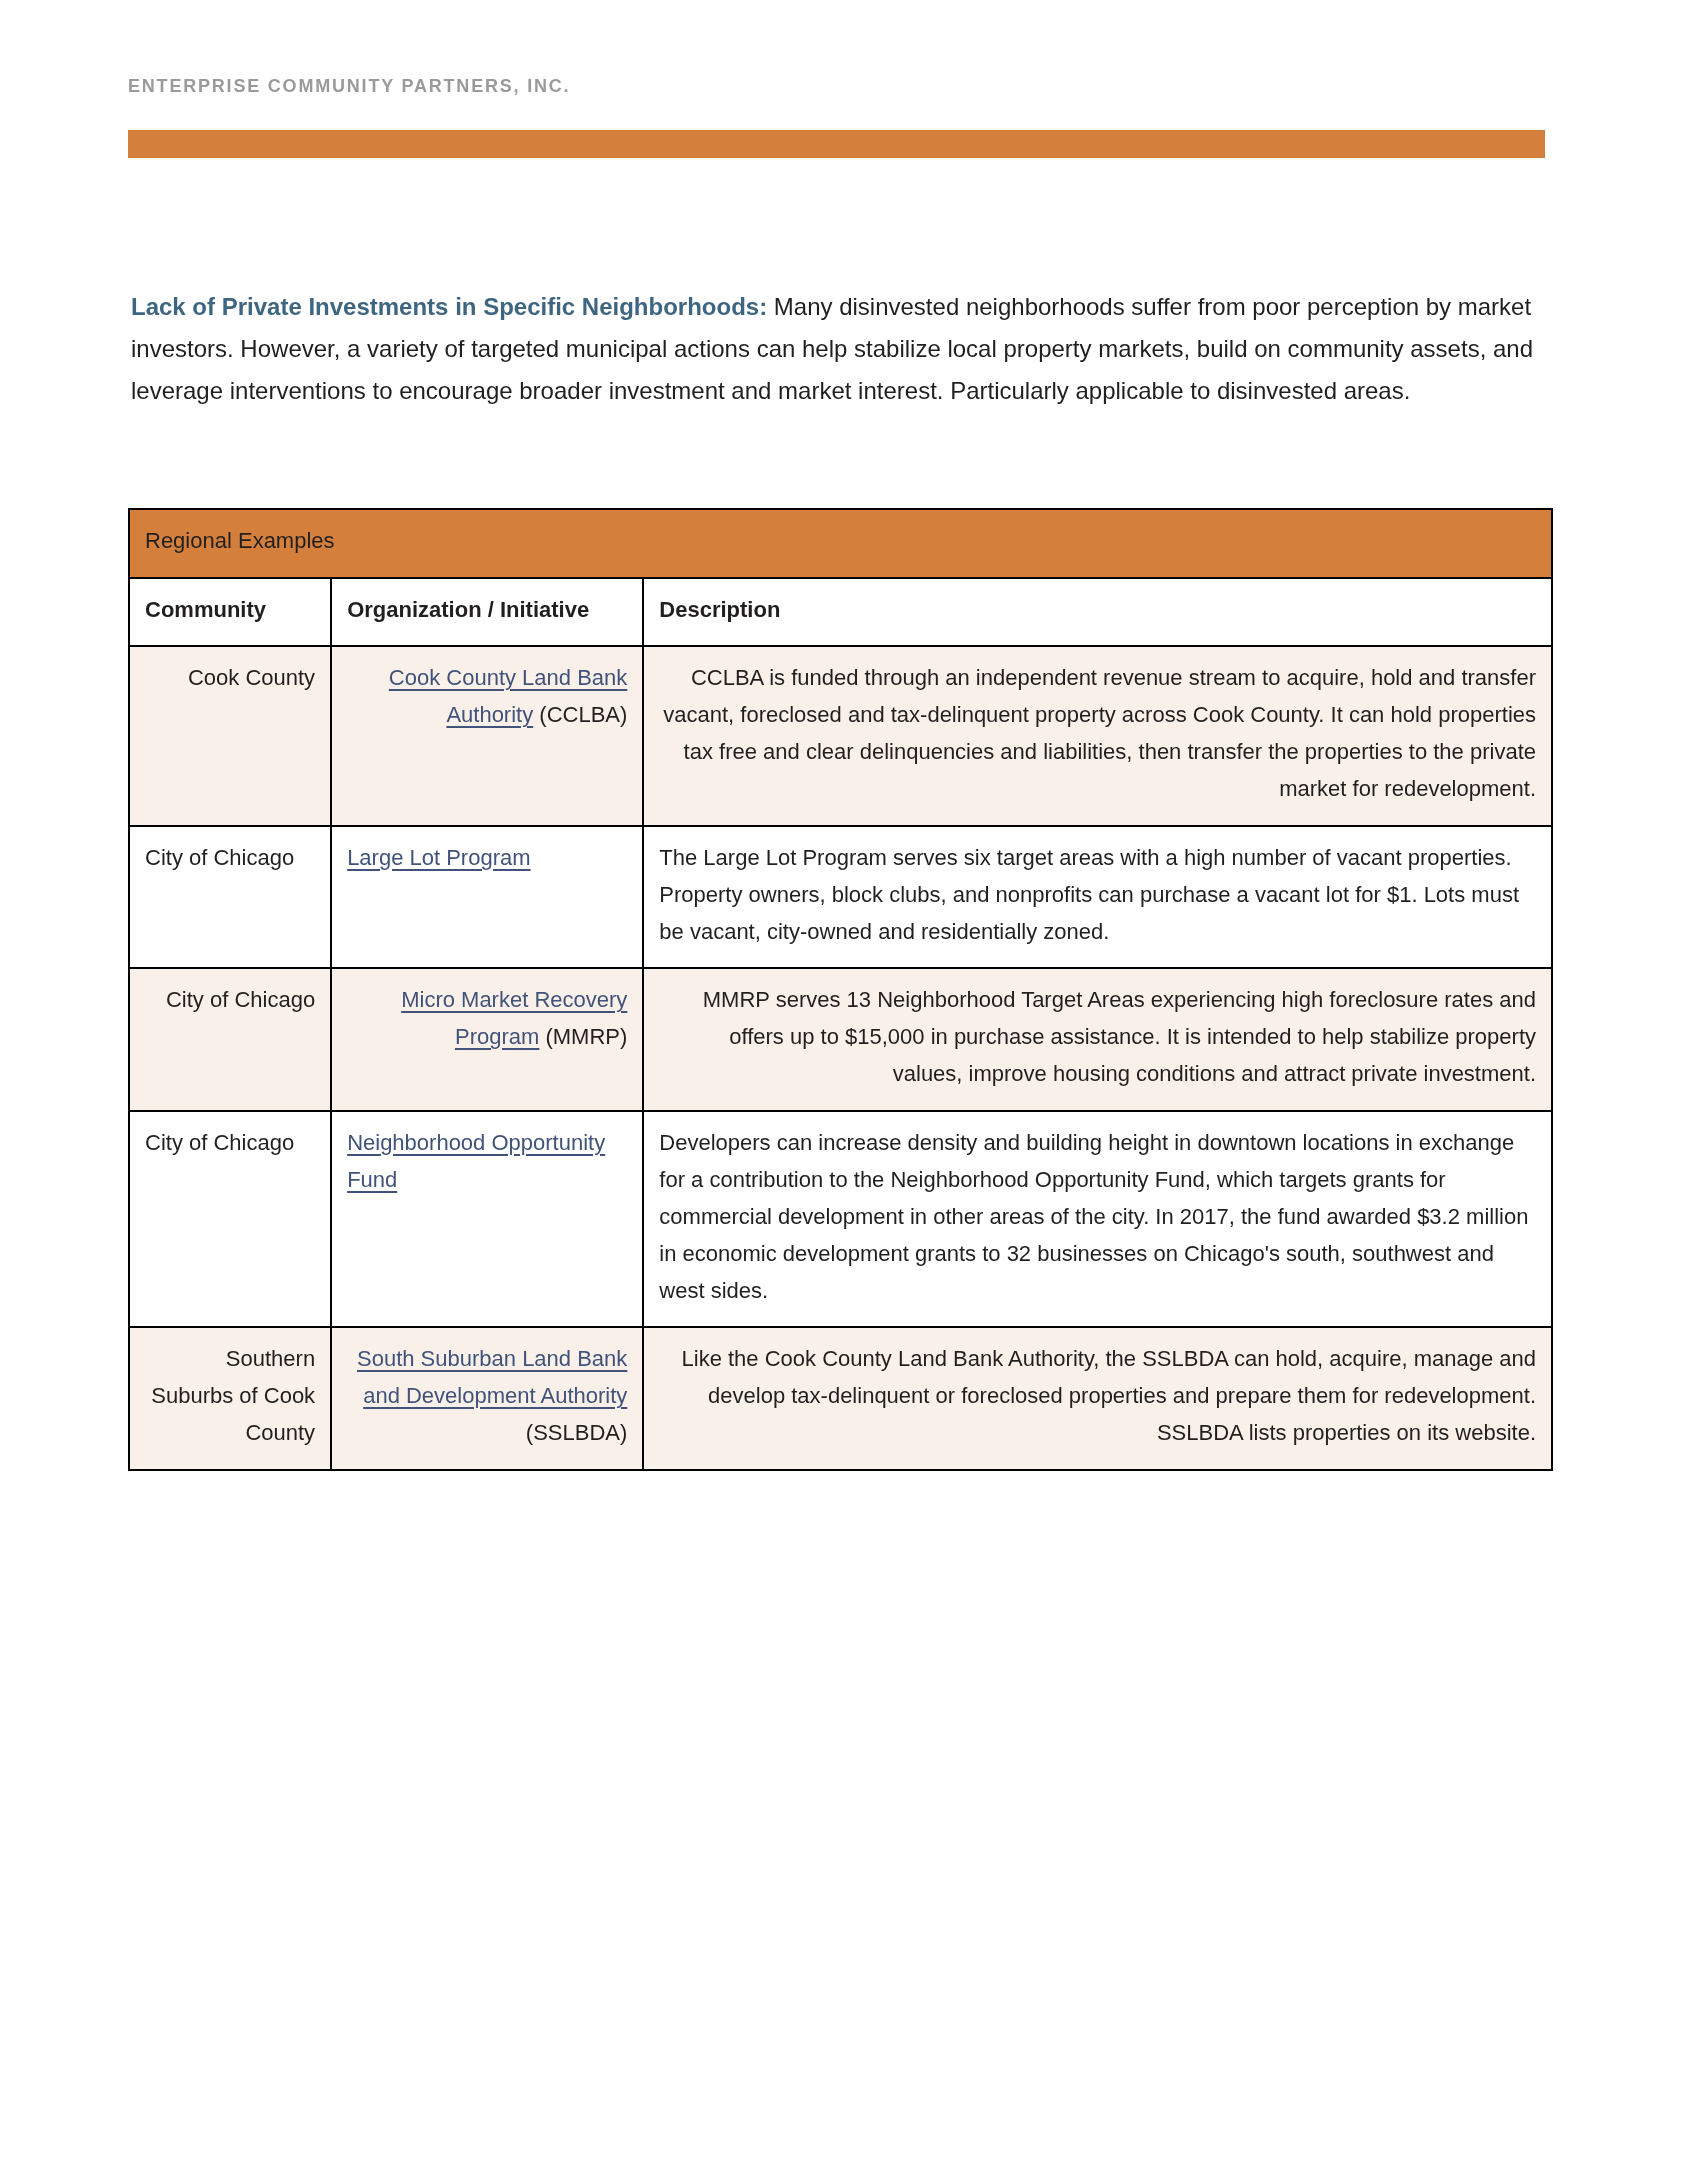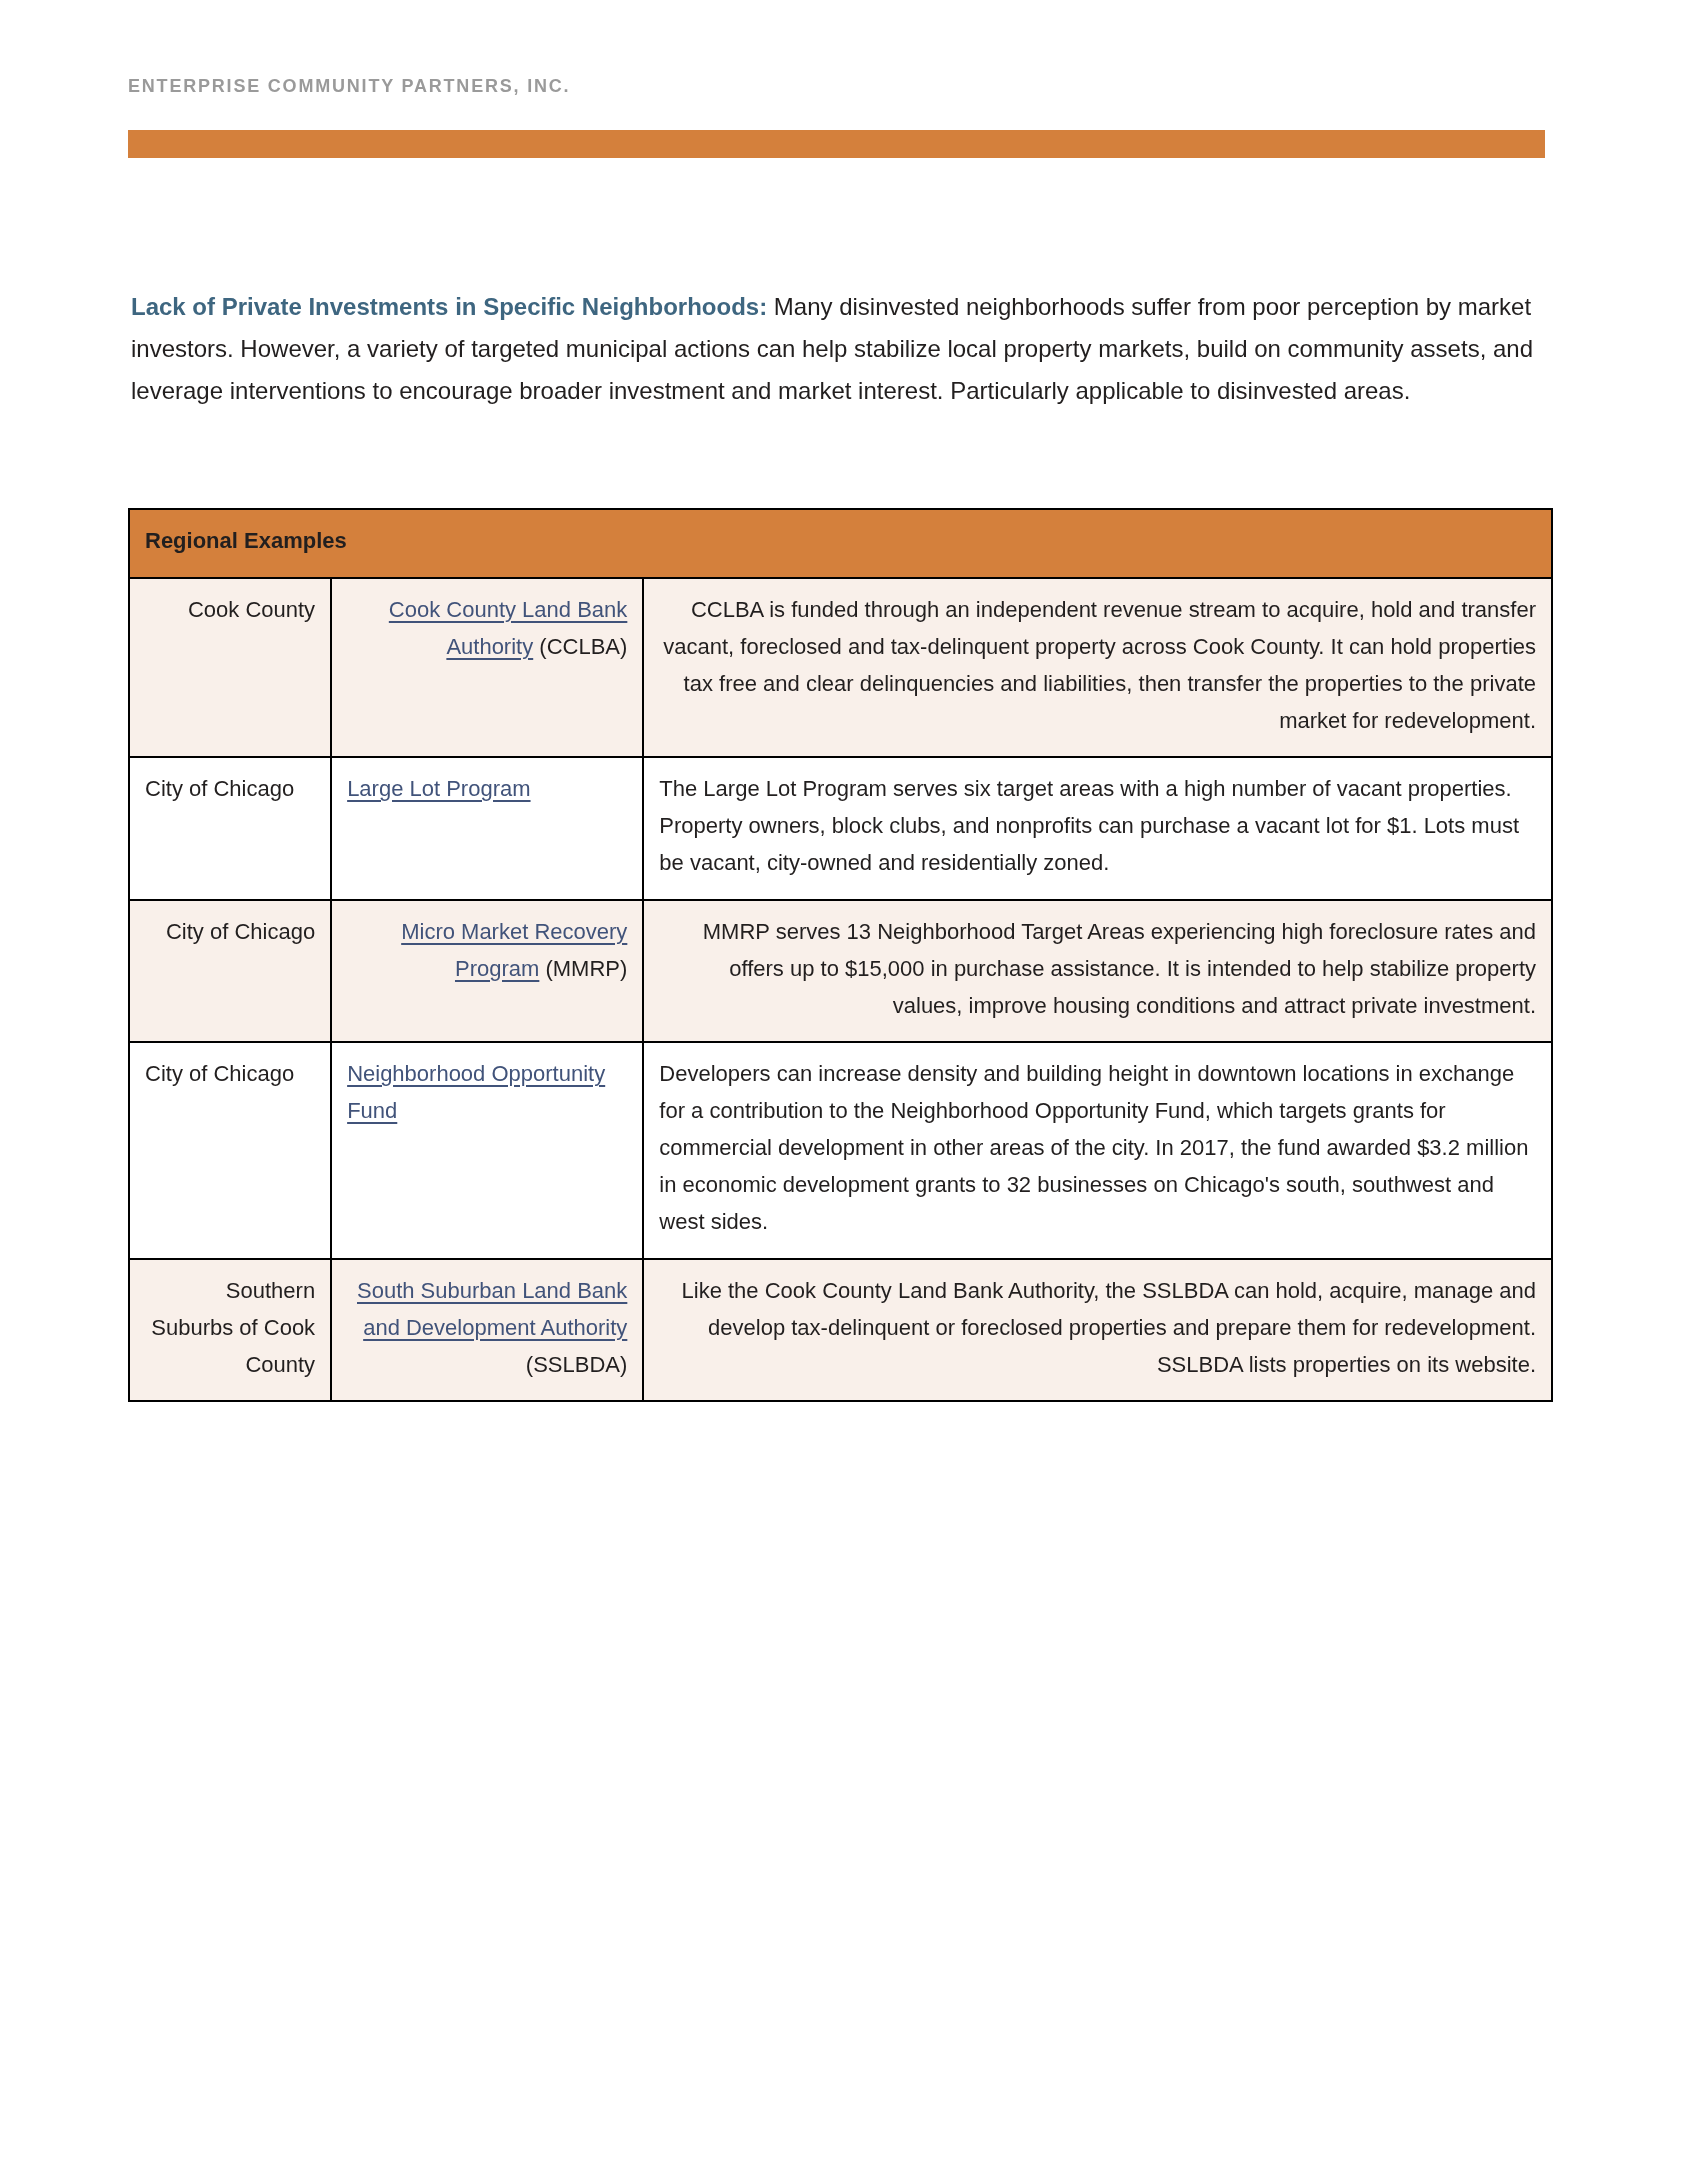--- a/index.html
+++ b/index.html
@@ -69,21 +69,21 @@
     vertical-align: top;
     padding: 12px 15px 17.5px 15px;
     font-size: 22px;
     line-height: 37px;
     color: #221f1f;
   }
   td.band {
     background: #d4803c;
     color: #ffffff;
     font-size: 24px;
-    font-weight: bold;
+    font-weight: normal;
     padding: 9.4px 15px 12px 15px;
     line-height: 32px;
   }
   td.colhead {
     font-size: 24px;
     font-weight: bold;
     line-height: 35px;
     padding-bottom: 16px;
   }
   tr.shade td {
@@ -156,20 +156,25 @@
     <table class="reg">
       <colgroup>
         <col class="col-a">
           <col class="col-b">
           <col class="col-c">
       </colgroup>
       <tbody>
         <tr>
           <td class="band" colspan="3">Regional Examples</td>
         </tr>
+        <tr>
+          <td class="colhead">Community</td>
+          <td class="colhead">Organization / Initiative</td>
+          <td class="colhead">Description</td>
+        </tr>
 
         <tr class="shade">
           <td>Cook County</td>
           <td><span class="doclink">Cook County Land Bank Authority</span><span> (CCLBA)</span></td>
           <td>CCLBA is funded through an independent revenue stream to acquire, hold and transfer vacant, foreclosed and tax-delinquent property across Cook County. It can hold properties tax free and clear delinquencies and liabilities, then transfer the properties to the private market for redevelopment.</td>
         </tr>
 
         <tr class="plain">
           <td>City of Chicago</td>
           <td><span class="doclink">Large Lot Program</span><span></span></td>

